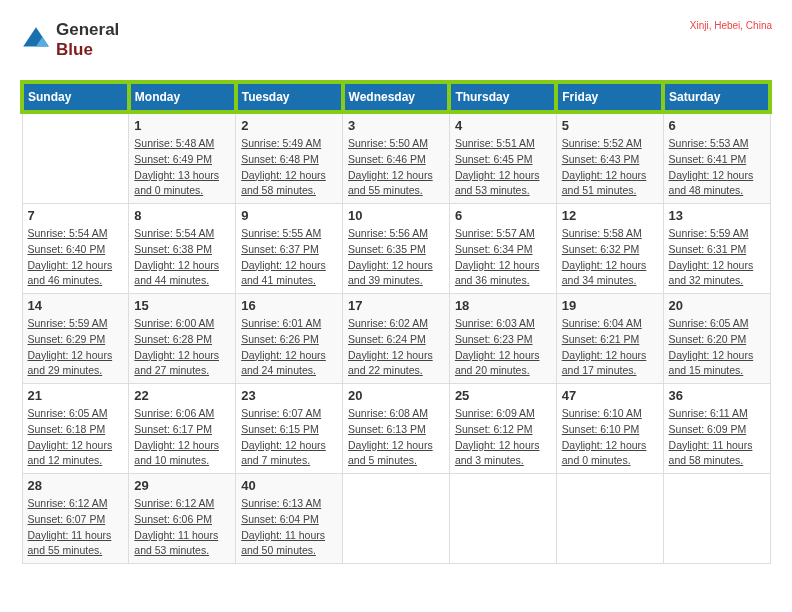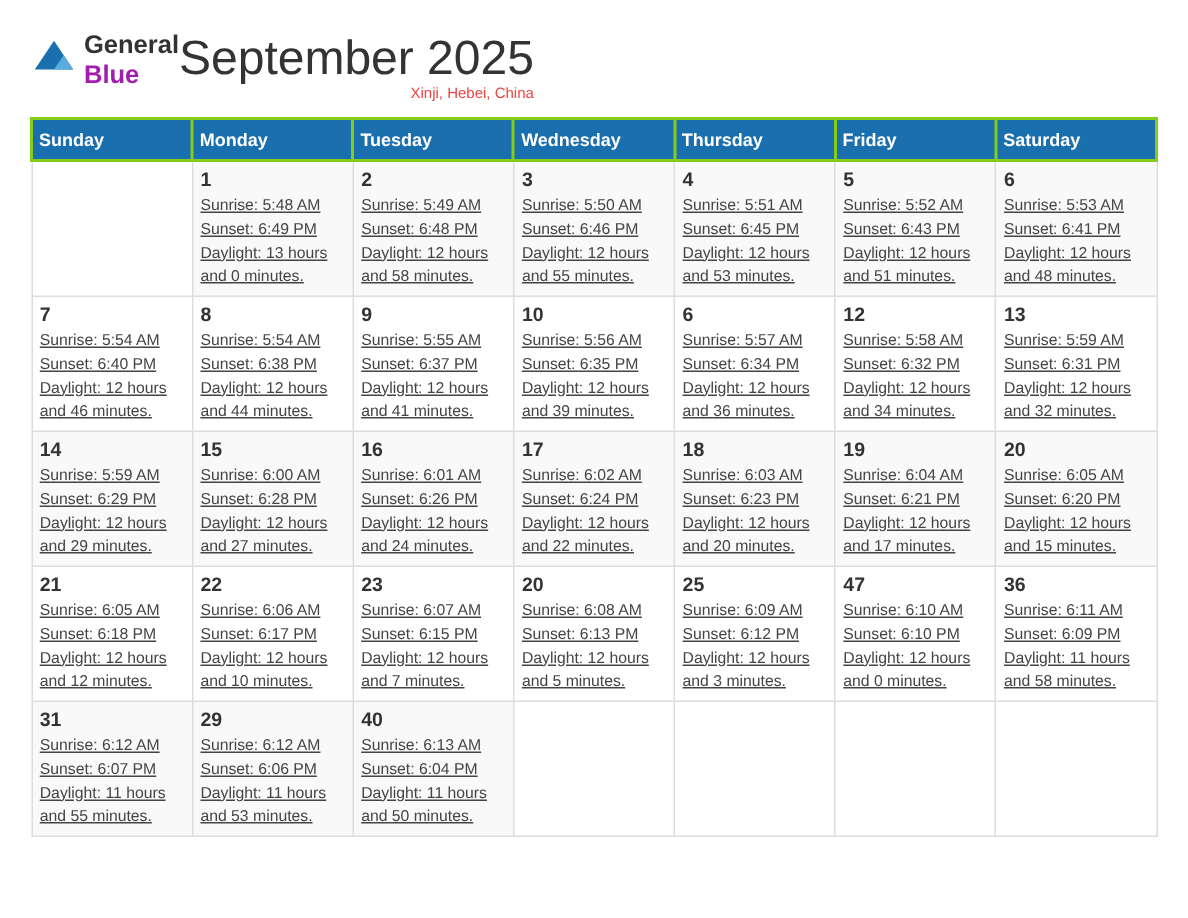--- a/index.html
+++ b/index.html
@@ -5,22 +5,23 @@
     * { box-sizing: border-box; margin: 0; padding: 0; }
     body {
       font-family: Arial, sans-serif;
       background: #fff;
       width: 792px;
       min-height: 612px;
       padding: 20px;
     }
     .header {
       display: flex;
+      justify-content: space-between;
       align-items: flex-start;
-      margin-bottom: 10px;
+      margin-bottom: 20px;
     }
     .logo {
       display: flex;
       align-items: center;
       gap: 4px;
     }
     .logo-icon {
       width: 32px;
       height: 32px;
     }
@@ -40,21 +41,21 @@
       width: 100%;
       border-collapse: collapse;
       font-size: 11px;
     }
     thead tr th {
       background: #1a6faf;
       color: #fff;
       padding: 6px 4px;
       text-align: left;
       font-size: 12px;
-      border: 2px solid #84cc16;
+      border: 4px solid #84cc16;
     }
     tbody tr td {
       border: 1px solid #ddd;
       vertical-align: top;
       padding: 4px 5px;
       height: 90px;
       width: calc(100% / 7);
     }
     tbody tr:nth-child(odd) td {
       background: #f9f9f9;
@@ -82,25 +83,24 @@
 <body>
 
 <div class="header">
   <div class="logo">
     <svg class="logo-icon" viewBox="0 0 40 40" width="40" height="40">
       <polygon points="20,4 36,28 4,28" fill="#1a6faf"></polygon>
       <polygon points="28,16 36,28 20,28" fill="#5aabde"></polygon>
     </svg>
     <div>
       <div style="font-size:17px;font-weight:bold;color:#333;">General</div>
-      <div style="font-size:17px;font-weight:bold;color:#a21caf;">Blue</div>
+      <div style="font-size:17px;font-weight:bold;color:#7f1d1d;">Blue</div>
     </div>
   </div>
   <div class="title-block">
-    <div class="month-title">September 2025</div>
     <div class="subtitle">Xinji, Hebei, China</div>
   </div>
 </div>
 
 <table>
   <thead>
     <tr>
     <th>Sunday</th>
         <th>Monday</th>
         <th>Tuesday</th>
@@ -223,21 +223,21 @@
           <div class="day-num">47</div>
           <div class="day-info">Sunrise: 6:10 AM<br>Sunset: 6:10 PM<br>Daylight: 12 hours and 0 minutes.</div>
         </td>
         <td>
           <div class="day-num">36</div>
           <div class="day-info">Sunrise: 6:11 AM<br>Sunset: 6:09 PM<br>Daylight: 11 hours and 58 minutes.</div>
         </td>
       </tr>
       <tr>
         <td>
-          <div class="day-num">31</div>
+          <div class="day-num">28</div>
           <div class="day-info">Sunrise: 6:12 AM<br>Sunset: 6:07 PM<br>Daylight: 11 hours and 55 minutes.</div>
         </td>
         <td>
           <div class="day-num">29</div>
           <div class="day-info">Sunrise: 6:12 AM<br>Sunset: 6:06 PM<br>Daylight: 11 hours and 53 minutes.</div>
         </td>
         <td>
           <div class="day-num">40</div>
           <div class="day-info">Sunrise: 6:13 AM<br>Sunset: 6:04 PM<br>Daylight: 11 hours and 50 minutes.</div>
         </td>

